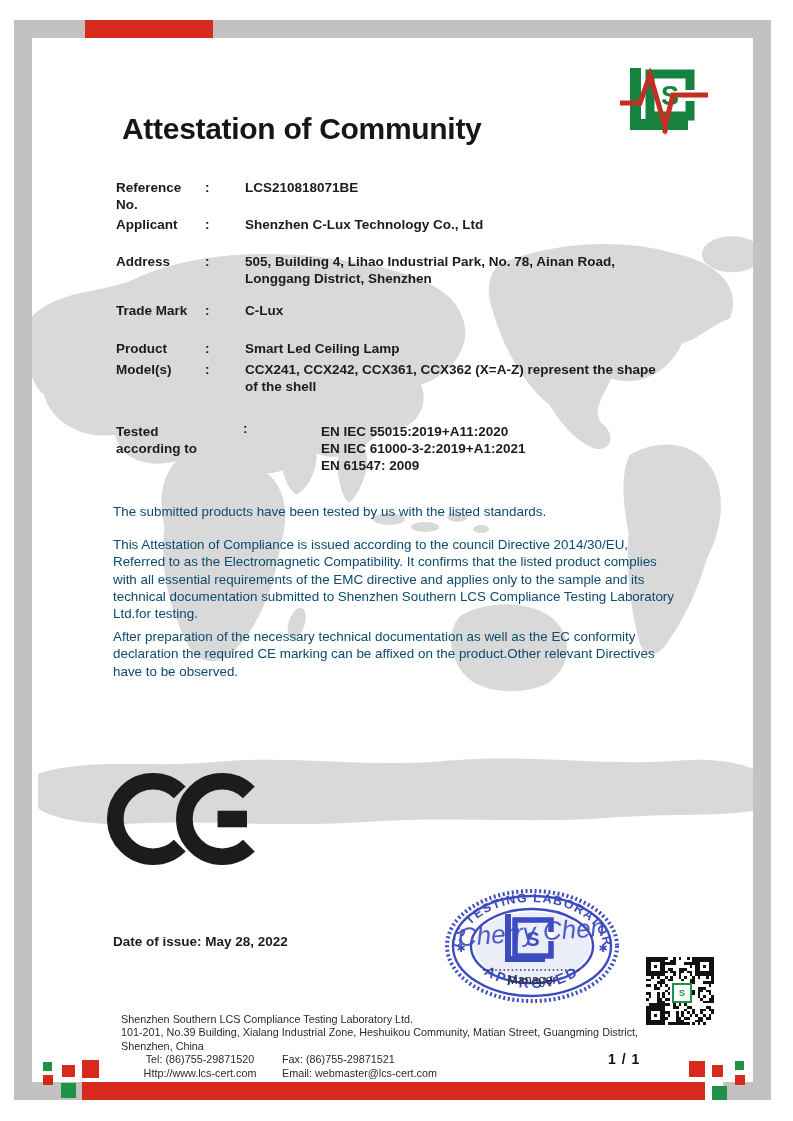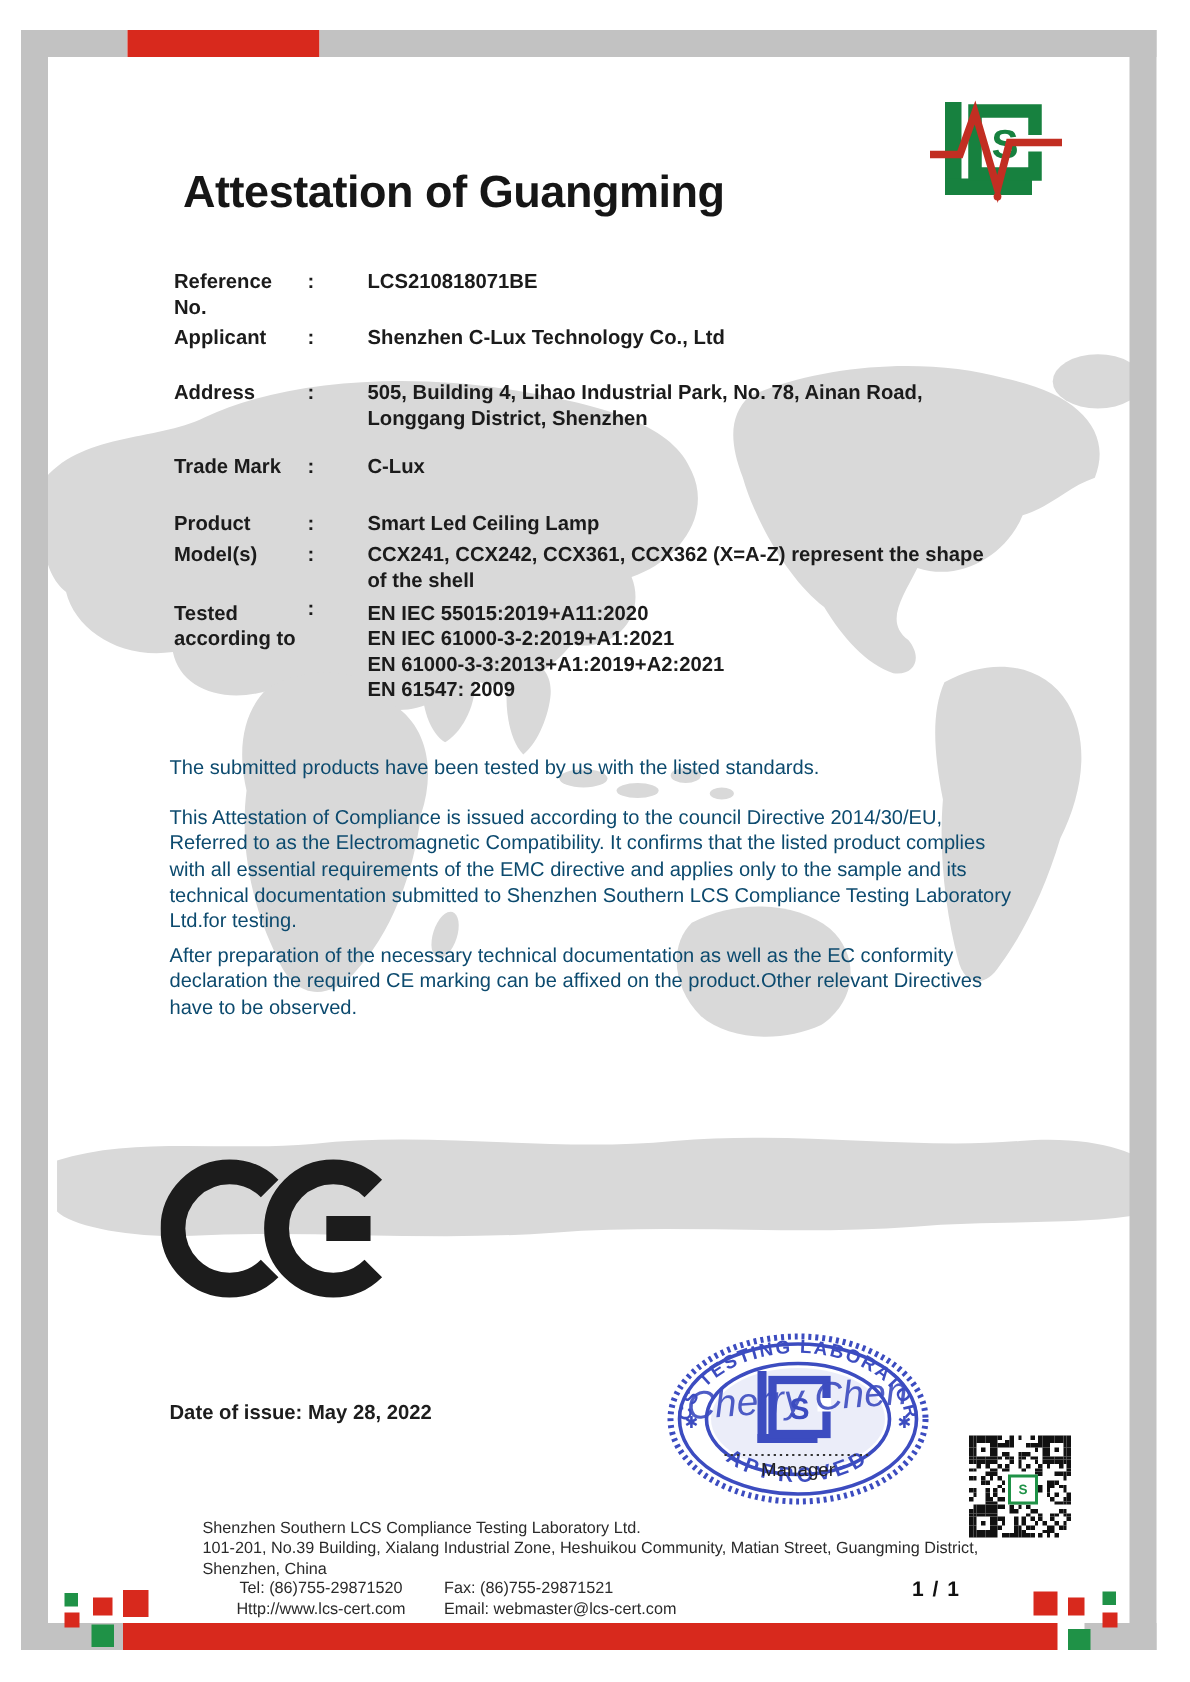--- a/index.html
+++ b/index.html
@@ -45,21 +45,21 @@
   
   .qr{position:absolute;left:646px;top:957px;width:68px;height:68px;z-index:3;
       display:grid;grid-template-columns:repeat(25,1fr);grid-template-rows:repeat(25,1fr);
       background:#fff;}
   .qr i{display:block;}
   .qr i.on{background:#111;}
   .qr-logo{position:absolute;left:672px;top:983px;width:16px;height:16px;z-index:4;
            background:#fff;border:2px solid var(--sq-green);display:flex;align-items:center;
            justify-content:center;font-size:9px;font-weight:bold;color:var(--sq-green);}
   
-  .footer{position:absolute;left:135px;top:1013px;width:540px;z-index:2;font-size:10.8px;
+  .footer{position:absolute;left:121px;top:1013px;width:540px;z-index:2;font-size:10.8px;
           line-height:13.4px;color:#2a2a2a;}
   .footer .cols span{display:inline-block;}
   .footer .c1{width:158px;text-align:center;}
   .pageno{position:absolute;left:608px;top:1051px;font-size:14px;font-weight:bold;
           letter-spacing:1px;z-index:2;color:#111;}
 </style>
 </head>
 <body>
 
 <div class="page">
@@ -125,21 +125,21 @@
       <rect class="g-fill" x="10" y="8" width="11" height="62"></rect>
       <rect class="g-fill" x="10" y="59" width="58" height="11"></rect>
     </g>
     <rect class="g-stroke" x="30" y="14" width="40" height="42" stroke-width="9"></rect>
     <rect x="62" y="30" width="14" height="11" fill="#ffffff"></rect>
     <text class="g-fill" x="50" y="45" font-size="27" font-weight="bold" text-anchor="middle">S</text>
     <polyline class="r-line" points="0,43 20,43 30,15 45,66 53,35 68,35 88,35" stroke-width="5"></polyline>
     <circle cx="45" cy="71" r="2.6" fill="var(--logo-red)"></circle>
   </svg>
 
-  <div class="title">Attestation of Guangming</div>
+  <div class="title">Attestation of Community</div>
 
   <div class="frow" style="top:179px;">
     <div>Reference No.</div>
     <div>:</div>
     <div><span>LCS210818071BE</span></div>
   </div>
   <div class="frow" style="top:216px;">
     <div>Applicant</div>
     <div>:</div>
     <div><span>Shenzhen C-Lux Technology Co., Ltd</span></div>
@@ -163,27 +163,26 @@
     <div><span>Smart Led Ceiling Lamp</span></div>
   </div>
   <div class="frow" style="top:361px;">
     <div>Model(s)</div>
     <div>:</div>
     <div>
       <div>CCX241, CCX242, CCX361, CCX362 (X=A-Z) represent the shape</div>
       <div>of the shell</div>
     </div>
   </div>
-  <div class="frow" style="top:400px;">
+  <div class="frow" style="top:423px;gap:38px;">
     <div>Tested according to</div>
     <div style="margin-top:-3px;">:</div>
     <div>
       <div>EN IEC 55015:2019+A11:2020</div>
       <div>EN IEC 61000-3-2:2019+A1:2021</div>
-      <div>EN 61000-3-3:2013+A1:2019+A2:2021</div>
       <div>EN 61547: 2009</div>
     </div>
   </div>
 
   <div class="paras">
     <p class="p1">The submitted products have been tested by us with the listed standards.</p>
     <p class="p2">This Attestation of Compliance is issued according to the council Directive 2014/30/EU, Referred to as the Electromagnetic Compatibility. It confirms that the listed product complies with all essential requirements of the EMC directive and applies only to the sample and its technical documentation submitted to Shenzhen Southern LCS Compliance Testing Laboratory Ltd.for testing.</p>
     <p class="p3">After preparation of the necessary technical documentation as well as the EC conformity declaration the required CE marking can be affixed on the product.Other relevant Directives have to be observed.</p>
   </div>
 

